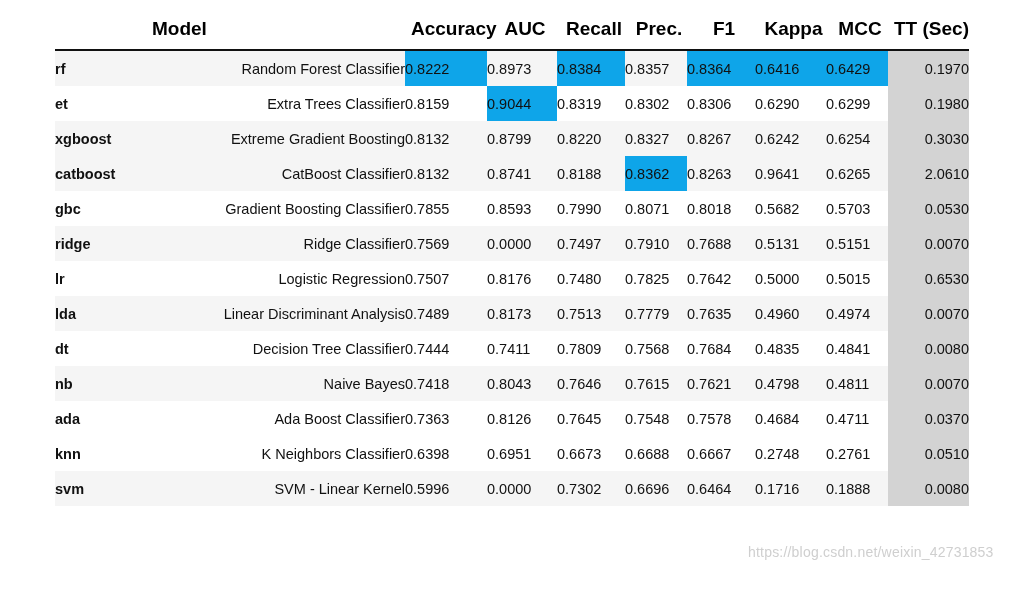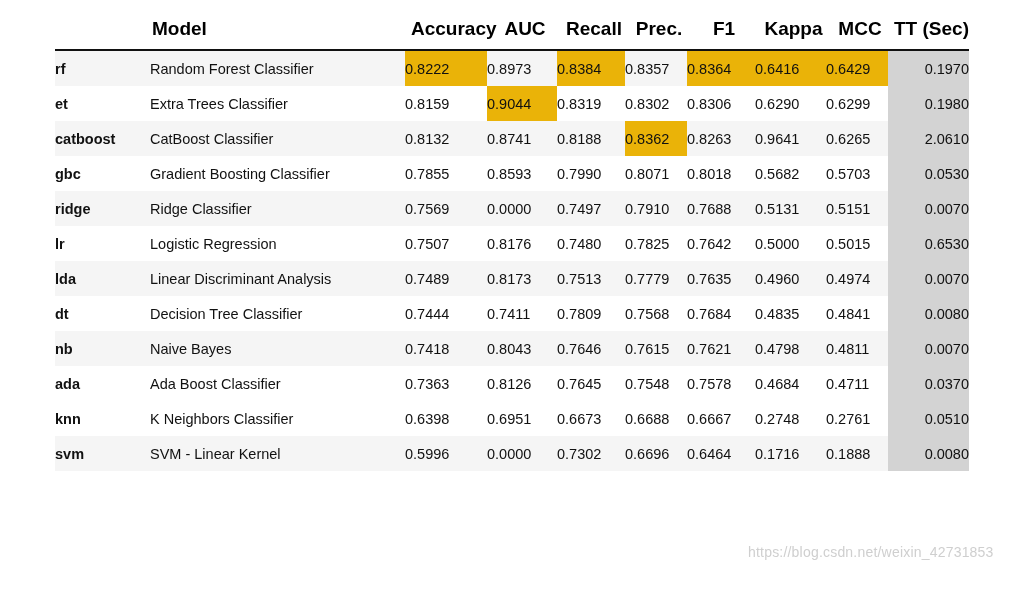--- a/index.html
+++ b/index.html
@@ -67,35 +67,35 @@
 
   tbody tr.row-odd  td { background: #f5f5f5; }
   tbody tr.row-even td { background: #ffffff; }
 
   td.c-index {
     font-weight: bold;
     text-align: left;
     padding-left: 2px;
   }
   td.c-model {
-    text-align: left;
+    text-align: right;
     padding-left: 2px;
   }
   td.c-num {
     text-align: left;
     padding-left: 6px;
   }
 
   
   tbody tr.row-odd  td.c-tt,
   tbody tr.row-even td.c-tt { background: #d3d3d3; text-align: right; }
 
   
   tbody tr.row-odd  td.hl,
-  tbody tr.row-even td.hl { background: #eab308; }
+  tbody tr.row-even td.hl { background: #0ea5e9; }
 
   
   col.w-index { width: 95px; }
   col.w-model { width: 255px; }
   col.w-acc   { width: 82px; }
   col.w-auc   { width: 70px; }
   col.w-rec   { width: 68px; }
   col.w-pre   { width: 62px; }
   col.w-f1    { width: 68px; }
   col.w-kap   { width: 71px; }
@@ -166,20 +166,32 @@
           <td class="c-num">0.8159</td>
           <td class="c-num hl">0.9044</td>
           <td class="c-num">0.8319</td>
           <td class="c-num">0.8302</td>
           <td class="c-num">0.8306</td>
           <td class="c-num">0.6290</td>
           <td class="c-num">0.6299</td>
           <td class="c-num c-tt">0.1980</td>
         </tr>
         <tr class="row-odd">
+          <td class="c-index">xgboost</td>
+          <td class="c-model">Extreme Gradient Boosting</td>
+          <td class="c-num">0.8132</td>
+          <td class="c-num">0.8799</td>
+          <td class="c-num">0.8220</td>
+          <td class="c-num">0.8327</td>
+          <td class="c-num">0.8267</td>
+          <td class="c-num">0.6242</td>
+          <td class="c-num">0.6254</td>
+          <td class="c-num c-tt">0.3030</td>
+        </tr>
+        <tr class="row-odd">
           <td class="c-index">catboost</td>
           <td class="c-model">CatBoost Classifier</td>
           <td class="c-num">0.8132</td>
           <td class="c-num">0.8741</td>
           <td class="c-num">0.8188</td>
           <td class="c-num hl">0.8362</td>
           <td class="c-num">0.8263</td>
           <td class="c-num">0.9641</td>
           <td class="c-num">0.6265</td>
           <td class="c-num c-tt">2.0610</td>

